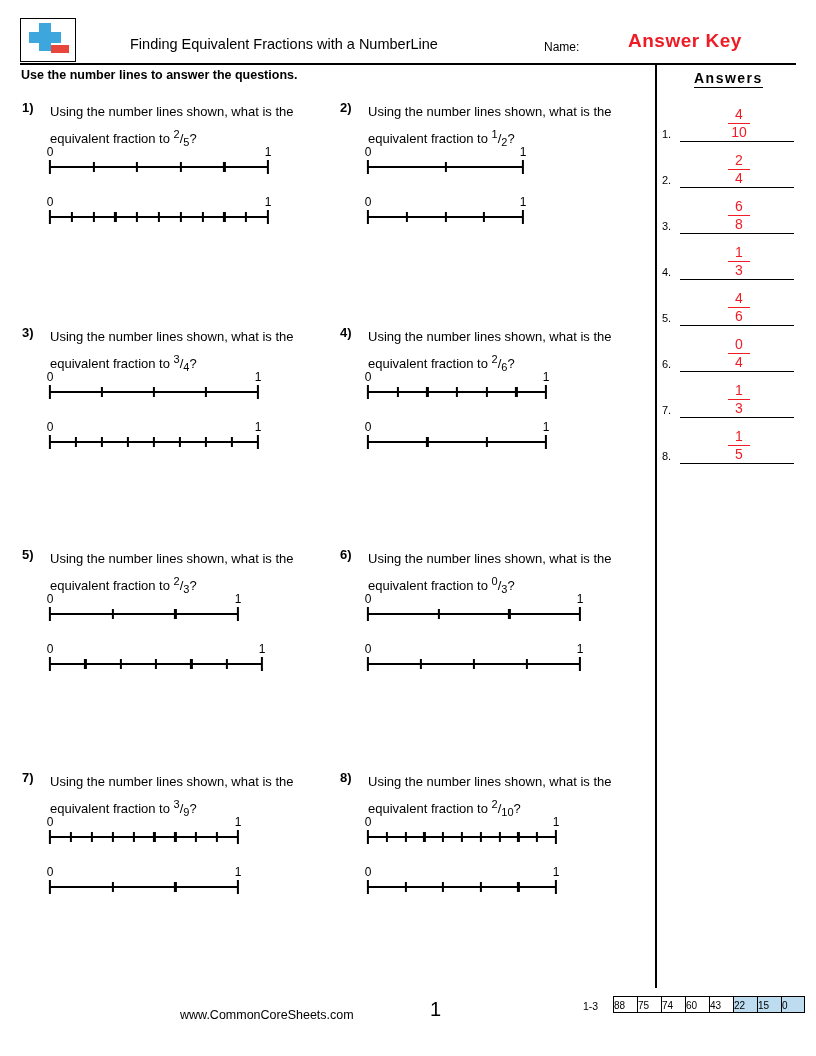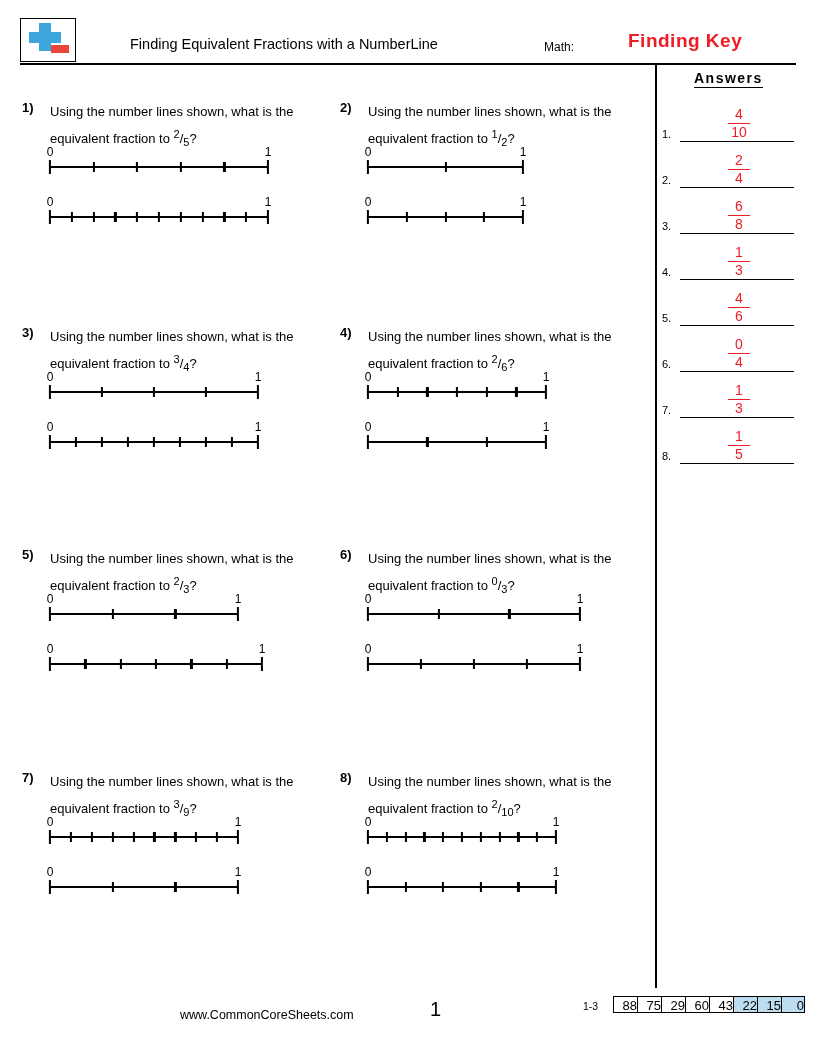--- a/index.html
+++ b/index.html
@@ -283,22 +283,22 @@
     left: 613px;
     top: 996px;
     display: flex;
   }
   .score-box {
     border: 1px solid #000;
     border-right: none;
     width: 24px;
     height: 17px;
     line-height: 17px;
-    text-align: right;
-    font-size: 13px;
+    text-align: left;
+    font-size: 10px;
     box-sizing: border-box;
   }
   .score-box:last-child {
     border-right: 1px solid #000;
   }
   .score-box.hl {
     background: #bddcf0;
   }
 </style>
 </head>
@@ -306,25 +306,26 @@
 
 <div class="page">
 
   <div class="header">
     <div class="logo">
       <div class="logo-plus-v"></div>
       <div class="logo-plus-h"></div>
       <div class="logo-dash"></div>
     </div>
     <div class="worksheet-title">Finding Equivalent Fractions with a NumberLine</div>
-    <div class="name-label">Math:</div>
-    <div class="answer-key">Finding Key</div>
+    <div class="name-label">Name:</div>
+    <div class="answer-key">Answer Key</div>
   </div>
   <div class="header-rule"></div>
 
+  <div class="instructions">Use the number lines to answer the questions.</div>
 
   <div class="vert-divider"></div>
 
   <div class="answers-head">Answers</div>
   <div id="answers-container">
       <div class="answer-row" style="top: 96px;">
         <div class="answer-num">1.</div>
         <div class="answer-frac">
           <span class="num">4</span>
           <span class="bar"></span>
@@ -676,21 +677,21 @@
         </div>
       </div>
     </div>
 
   <div class="footer-site">www.CommonCoreSheets.com</div>
   <div class="page-num">1</div>
   <div class="score-range">1-3</div>
   <div class="score-boxes" id="score-boxes">
       <div class="score-box">88</div>
       <div class="score-box">75</div>
-      <div class="score-box">29</div>
+      <div class="score-box">74</div>
       <div class="score-box">60</div>
       <div class="score-box">43</div>
       <div class="score-box hl">22</div>
       <div class="score-box hl">15</div>
       <div class="score-box hl">0</div>
     </div>
 
 </div>
 
 </body></html>

